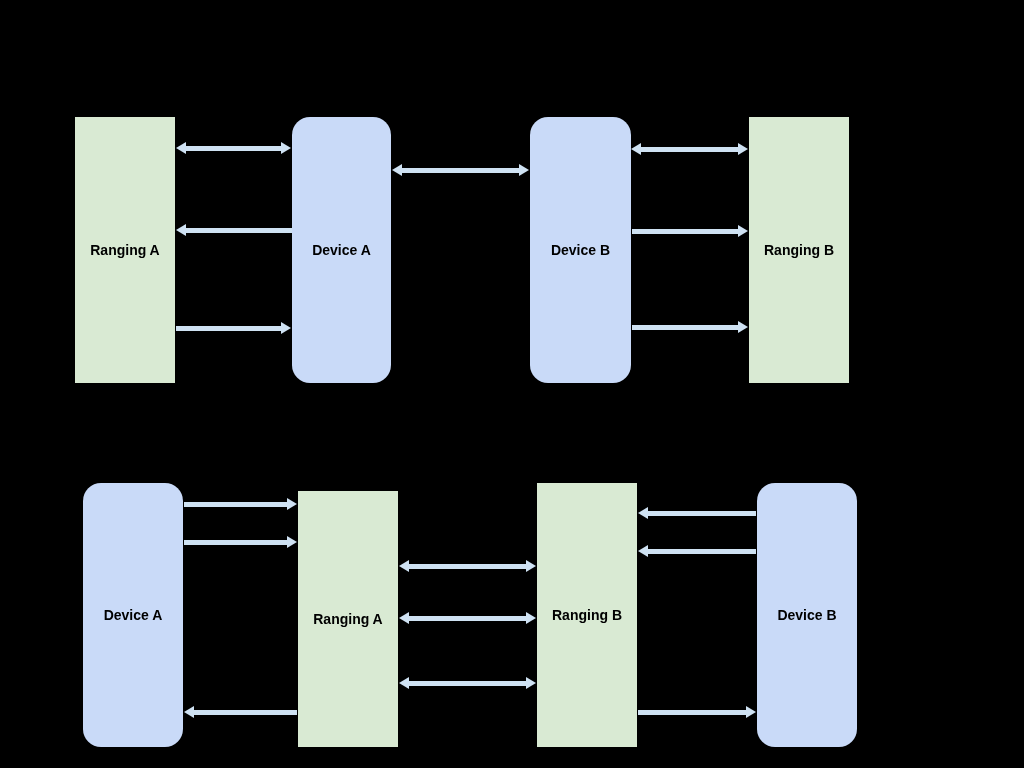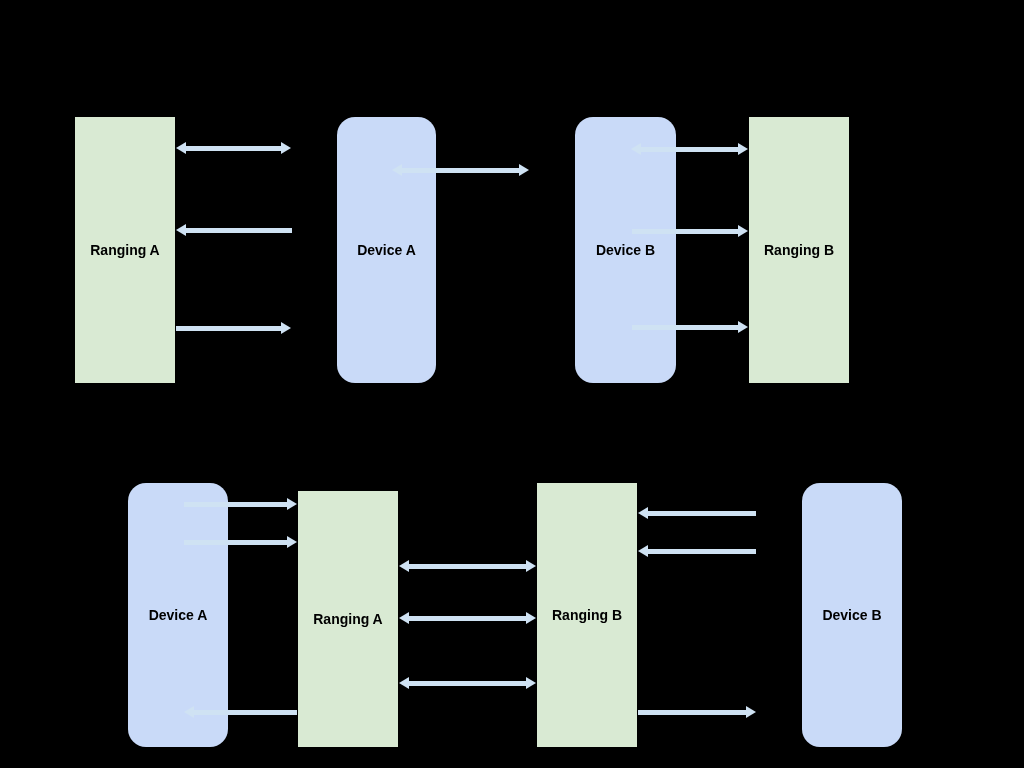--- a/index.html
+++ b/index.html
@@ -29,21 +29,20 @@
     justify-content: center;
     box-sizing: border-box;
   }
   .box.ranging {
     background: var(--ranging-fill, #d9ead3);
     border-radius: 0;
   }
   .box.device {
     background: var(--device-fill, #c9daf8);
     border-radius: 18px;
-    margin-left: 45px;
   }
   .box .label {
     font-size: 14px;
     font-weight: 700;
     color: var(--label-color, #000);
     white-space: nowrap;
   }
   .arrow {
     position: absolute;
     height: 5px;

